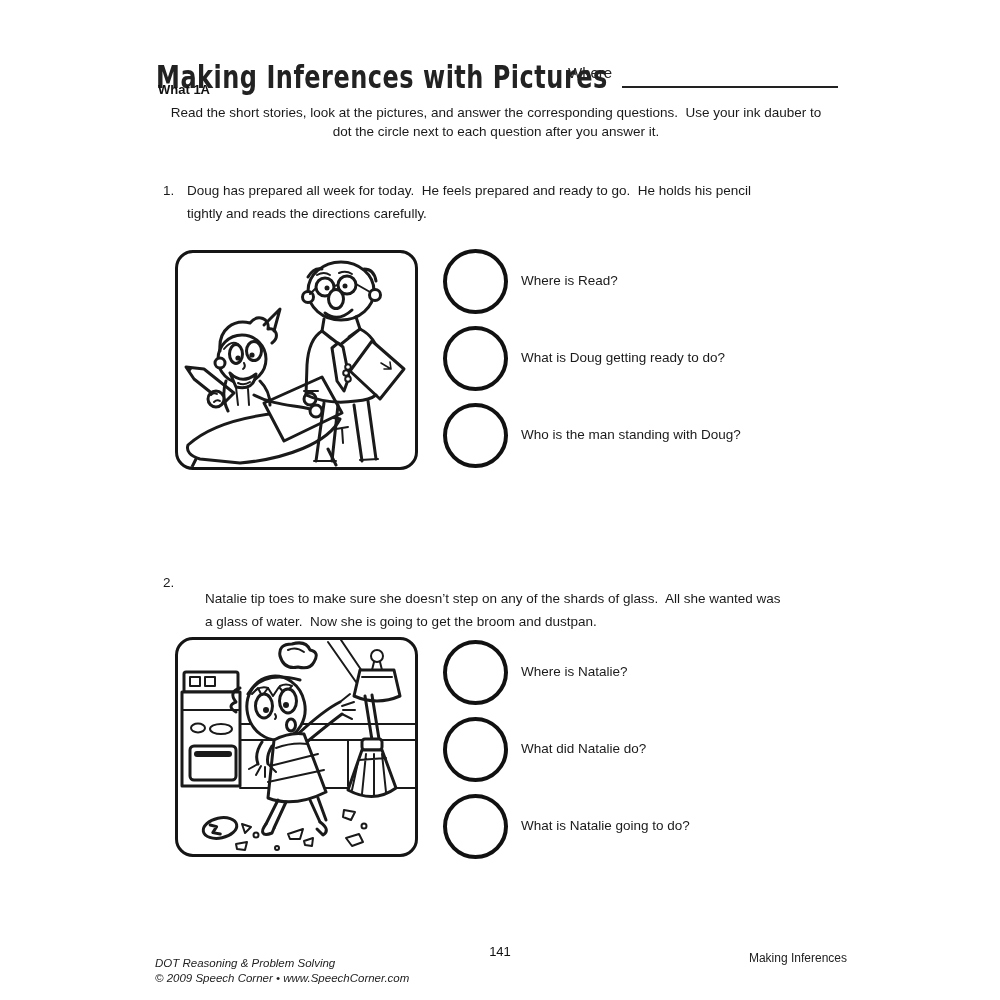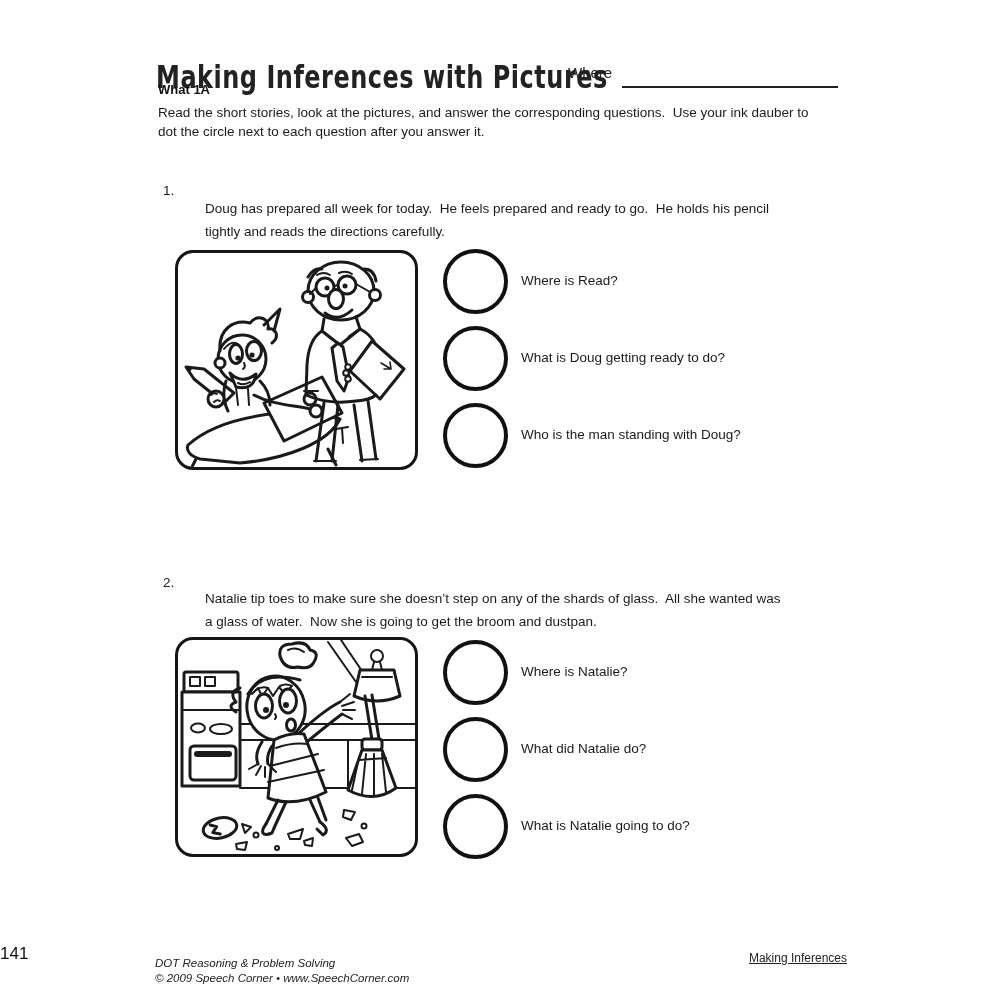--- a/index.html
+++ b/index.html
@@ -9,60 +9,60 @@
   }
   .abs{position:absolute;}
   .title{
     left:156px;top:42px;font-family:"DejaVu Sans",sans-serif;font-size:24px;
     letter-spacing:0.5px;transform:scaleY(1.35);transform-origin:left top;color:#222;
     white-space:nowrap;
   }
   .name-label{left:568px;top:64px;font-size:15px;color:#222;}
   .name-line{left:622px;top:86px;width:216px;height:0;border-top:2px solid #222;}
   .task{left:158px;top:82px;font-size:13px;font-weight:bold;color:#111;}
-  .instructions{left:158px;top:103px;width:700px;font-size:13.5px;line-height:19px;white-space:pre-wrap;}
+  .instructions{left:146px;top:103px;width:700px;font-size:13.5px;line-height:19px;white-space:pre-wrap;text-align:center;}
   .num{font-size:13.5px;line-height:23px;}
   .num1{left:163px;top:179px;}
   .num2{left:163px;top:571px;}
   .story{width:700px;font-size:13.5px;line-height:23px;white-space:pre-wrap;}
   .story1{left:187px;top:179px;}
   .story2{left:189px;top:571px;}
   .picture{
     width:243px;height:220px;border:3px solid #151515;border-radius:18px;
     box-sizing:border-box;background:#fff;overflow:hidden;
   }
   .pic1{left:175px;top:250px;}
   .pic2{left:175px;top:637px;}
   .dot{
     width:65px;height:65px;border:4px solid #111;border-radius:50%;
     box-sizing:border-box;background:#fff;left:443px;
   }
   .qtext{left:521px;font-size:13.5px;white-space:nowrap;}
   .f-left{left:155px;top:956px;font-size:11.5px;line-height:14.5px;font-style:italic;color:#222;}
-  .f-page{left:0;right:0;top:944px;font-size:17px;color:#111;}
-  .f-right{right:153px;top:951px;font-size:12px;color:#222;text-decoration:underline;}
+  .f-page{left:0;right:0;top:944px;text-align:center;font-size:13px;color:#111;}
+  .f-right{right:153px;top:951px;font-size:12px;color:#222;}
   
   .art *{stroke:#1a1a1a;fill:none;stroke-width:3;stroke-linecap:round;stroke-linejoin:round;}
   .art .w{fill:#ffffff;}
   .art .t{stroke-width:2;}
   .art .t15{stroke-width:1.6;}
   .art .d{fill:#1a1a1a;stroke:none;}
 </style>
 </head>
 <body>
 
 <h1 class="abs title">Making Inferences with Pictures</h1>
 <span class="abs name-label">Where</span>
 <div class="abs name-line"></div>
 <div class="abs task">What 1A</div>
 <p class="abs instructions" style="margin:0;">Read the short stories, look at the pictures, and answer the corresponding questions.  Use your ink dauber to
 dot the circle next to each question after you answer it.</p>
 
 <span class="abs num num1">1.</span>
-<p class="abs story story1" style="margin:18px;">Doug has prepared all week for today.  He feels prepared and ready to go.  He holds his pencil
+<p class="abs story story1" style="margin:0;">Doug has prepared all week for today.  He feels prepared and ready to go.  He holds his pencil
 tightly and reads the directions carefully.</p>
 
 <div class="abs picture pic1">
   <svg class="art" width="237" height="214" viewBox="0 0 237 214">
     <g>
       <path class="w" d="M10,192 C34,170 78,160 128,158 L162,166 C150,190 108,206 62,210 L22,206 C12,203 8,198 10,192 Z"></path>
       <path d="M18,206 L14,214 M150,196 L158,212"></path>
     </g>
     <g>
       <path class="w" d="M86,150 L144,124 L164,160 L106,188 Z"></path>

